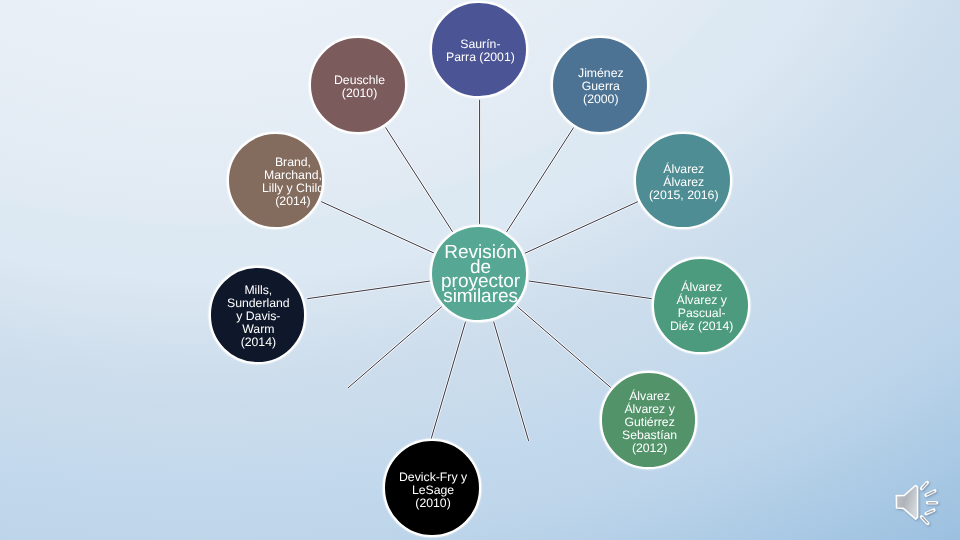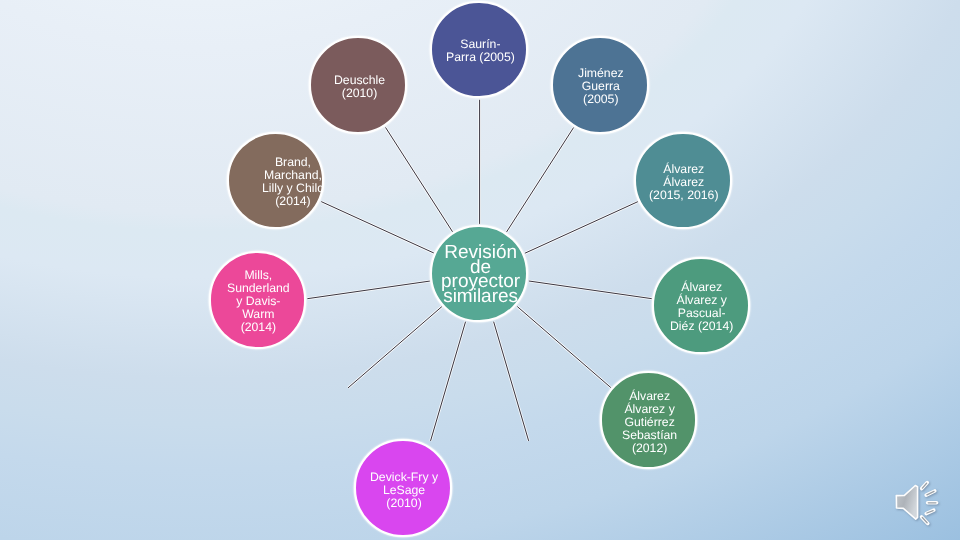--- a/index.html
+++ b/index.html
@@ -52,51 +52,51 @@
           <line x1="528.66" y1="440.92" x2="493.64" y2="321.68" stroke="#3a3540" stroke-width="1.0"></line>
           <line x1="430.54" y1="440.92" x2="465.56" y2="321.68" stroke="#3a3540" stroke-width="1.0"></line>
           <line x1="348.04" y1="387.89" x2="441.96" y2="306.51" stroke="#3a3540" stroke-width="1.0"></line>
           <line x1="307.29" y1="298.70" x2="430.31" y2="281.00" stroke="#3a3540" stroke-width="1.0"></line>
           <line x1="321.20" y1="201.58" x2="434.30" y2="253.22" stroke="#3a3540" stroke-width="1.0"></line>
           <line x1="385.51" y1="127.40" x2="452.69" y2="232.00" stroke="#3a3540" stroke-width="1.0"></line>
         </g>
     </svg>
     <div class="node cycle" style="left: 430.3px; top: 0.7px; width: 93.8px; height: 93.8px; background: rgb(75, 85, 150);">
       <span class="lbl">Saurín-
-Parra (2005)</span>
+Parra (2001)</span>
     </div>
     <div class="node cycle" style="left: 551.3px; top: 36.2px; width: 93.8px; height: 93.8px; background: rgb(77, 115, 148);">
       <span class="lbl">Jiménez
 Guerra
-(2005)</span>
+(2000)</span>
     </div>
     <div class="node cycle" style="left: 634px; top: 131.6px; width: 93.8px; height: 93.8px; background: rgb(79, 141, 148);">
       <span class="lbl">Álvarez
 Álvarez
 (2015, 2016)</span>
     </div>
     <div class="node cycle" style="left: 651.9px; top: 256.5px; width: 93.8px; height: 93.8px; background: rgb(77, 155, 126);">
       <span class="lbl">Álvarez
 Álvarez y
 Pascual-
 Diéz (2014)</span>
     </div>
     <div class="node cycle" style="left: 599.5px; top: 371.2px; width: 93.8px; height: 93.8px; background: rgb(82, 147, 106);">
       <span class="lbl">Álvarez
 Álvarez y
 Gutiérrez
 Sebastían
 (2012)</span>
     </div>
-    <div class="node cycle" style="left: 354px; top: 439.4px; width: 93.8px; height: 93.8px; background: #d946ef;">
+    <div class="node cycle" style="left: 383px; top: 439.4px; width: 93.8px; height: 93.8px; background: #000000;">
       <span class="lbl">Devick-Fry y
 LeSage
 (2010)</span>
     </div>
-    <div class="node cycle" style="left: 208.7px; top: 251px; width: 93.8px; height: 93.8px; background: #ec4899;">
+    <div class="node cycle" style="left: 208.7px; top: 266px; width: 93.8px; height: 93.8px; background: #0f172a;">
       <span class="lbl">Mills,
 Sunderland
 y Davis-
 Warm
 (2014)</span>
     </div>
     <div class="node cycle" style="left: 226.6px; top: 131.6px; width: 93.8px; height: 93.8px; background: rgb(131, 107, 93); justify-content: flex-end;">
       <span class="lbl">Brand,
 Marchand,
 Lilly y Child

